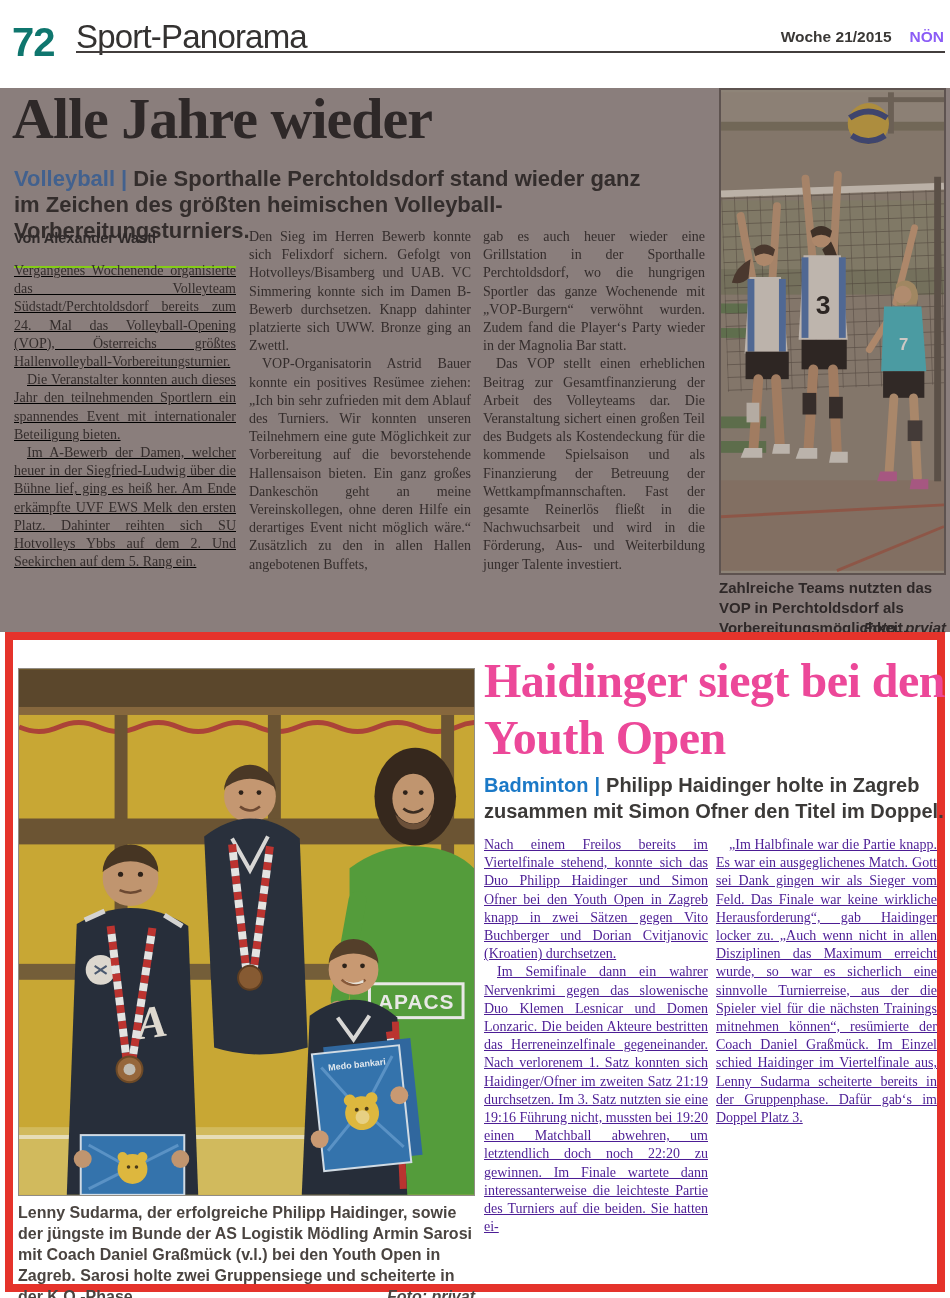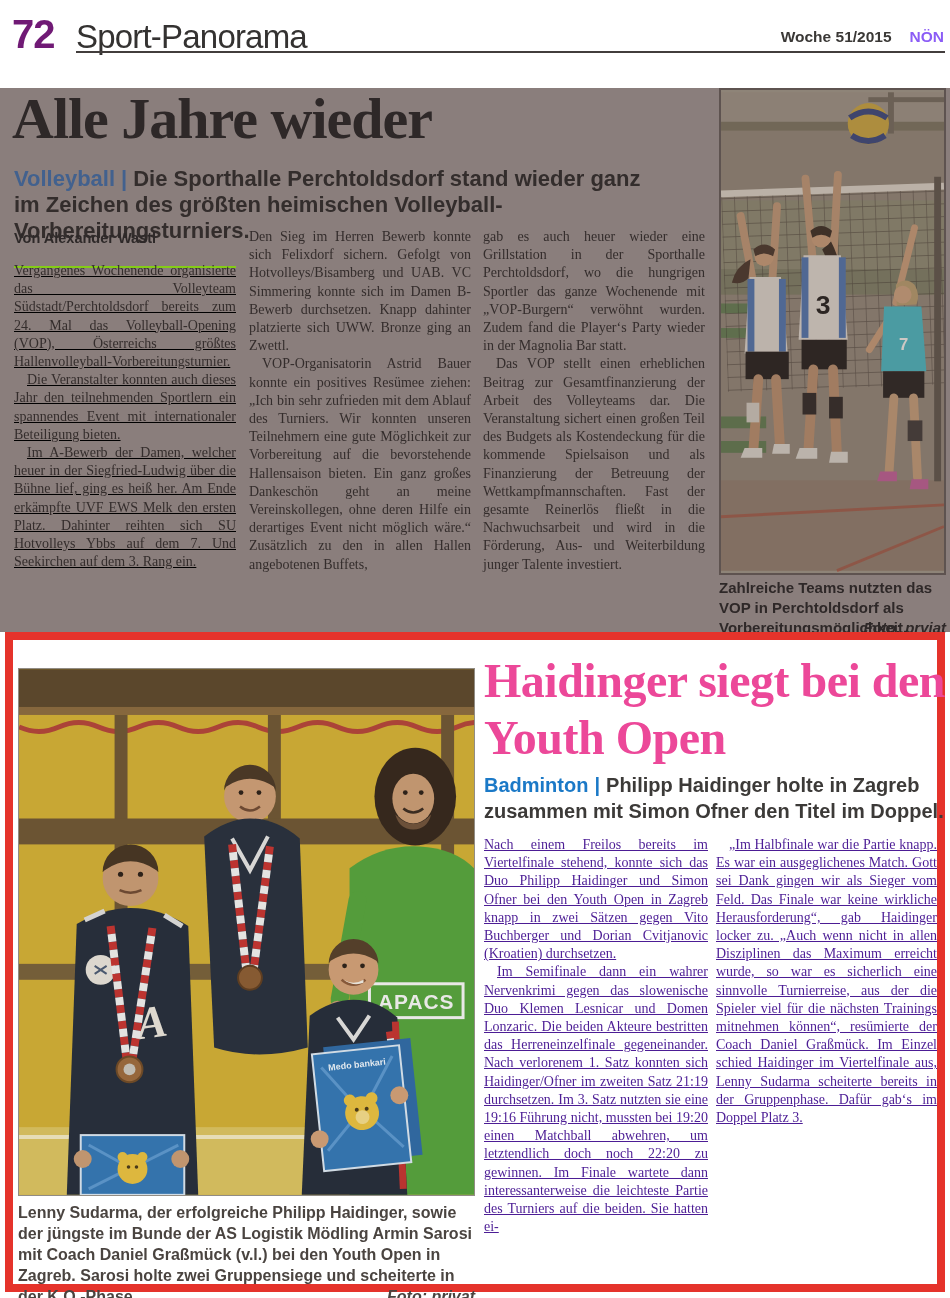--- a/index.html
+++ b/index.html
@@ -2,21 +2,21 @@
 <html lang="de"><head>
 <meta charset="utf-8">
 <style>
   html,body{margin:0;padding:0;background:#ffffff;}
   #page{position:relative;width:950px;height:1298px;background:#ffffff;overflow:hidden;
         font-family:"Liberation Sans",sans-serif;}
   #page *{box-sizing:border-box;}
   .abs{position:absolute;}
 
   
-  .hdr-num{left:12px;top:12px;font-size:40px;font-weight:bold;color:#701a75;letter-spacing:-1px;}
+  .hdr-num{left:12px;top:20px;font-size:40px;font-weight:bold;color:#0f766e;letter-spacing:-1px;}
   .hdr-title{left:76px;top:18px;font-size:33px;font-weight:normal;color:#343231;letter-spacing:-0.8px;}
   .hdr-right{right:6px;top:28px;font-size:15.5px;color:#3a3836;font-weight:bold;}
   .hdr-brand{color:#8b5cf6;margin-left:18px;}
   .hdr-rule{left:76px;top:51px;width:869px;height:2px;background:#423d3c;}
 
   
   .tint{left:0;top:88px;width:950px;height:544px;background:#8a7e7c;}
 
   .headline1{left:12px;top:88px;width:700px;font-family:"Liberation Serif",serif;
              font-weight:bold;font-size:58px;line-height:62px;color:#2e2828;letter-spacing:-1px;}
@@ -62,38 +62,38 @@
   .colB{left:716px;top:836px;width:221px;}
 </style>
 </head>
 <body>
 
 <div id="page">
 
   <div class="abs hdr-num">72</div>
   <div class="abs hdr-title">Sport-Panorama</div>
   <div class="abs hdr-right">
-    <span>Woche 51/2015</span><span class="hdr-brand">NÖN</span>
+    <span>Woche 21/2015</span><span class="hdr-brand">NÖN</span>
   </div>
   <div class="abs hdr-rule"></div>
 
   <div class="abs tint"></div>
 
   <div class="abs headline1">Alle Jahre wieder</div>
 
   <div class="abs lede lede1">
     <span class="kicker1">Volleyball</span><span class="ksep ksep1">|</span><span>Die Sporthalle Perchtoldsdorf stand wieder ganz im Zeichen des größten heimischen Volleyball-Vorbereitungsturniers.</span>
   </div>
 
   <div class="abs byline">Von Alexander Wastl</div>
 
   <div class="abs bodycol topcol col1">
     <p>Vergangenes Wochenende organisierte das Volleyteam Südstadt/Perchtoldsdorf bereits zum 24. Mal das Volleyball-Opening (VOP), Österreichs größtes Hallenvolleyball-Vorbereitungsturnier.</p>
     <p class="ind">Die Veranstalter konnten auch dieses Jahr den teilnehmenden Sportlern ein spannendes Event mit internationaler Beteiligung bieten.</p>
-    <p class="ind">Im A-Bewerb der Damen, welcher heuer in der Siegfried-Ludwig über die Bühne lief, ging es heiß her. Am Ende erkämpfte UVF EWS Melk den ersten Platz. Dahinter reihten sich SU Hotvolleys Ybbs auf dem 7. Und Seekirchen auf dem 3. Rang ein.</p>
+    <p class="ind">Im A-Bewerb der Damen, welcher heuer in der Siegfried-Ludwig über die Bühne lief, ging es heiß her. Am Ende erkämpfte UVF EWS Melk den ersten Platz. Dahinter reihten sich SU Hotvolleys Ybbs auf dem 2. Und Seekirchen auf dem 5. Rang ein.</p>
   </div>
   <div class="abs bodycol topcol col2">
     <p>Den Sieg im Herren Bewerb konnte sich Felixdorf sichern. Gefolgt von Hotvolleys/Bisamberg und UAB. VC Simmering konnte sich im Damen B-Bewerb durchsetzen. Knapp dahinter platzierte sich UWW. Bronze ging an Zwettl.</p>
     <p class="ind">VOP-Organisatorin Astrid Bauer konnte ein positives Resümee ziehen: „Ich bin sehr zufrieden mit dem Ablauf des Turniers. Wir konnten unseren Teilnehmern eine gute Möglichkeit zur Vorbereitung auf die bevorstehende Hallensaison bieten. Ein ganz großes Dankeschön geht an meine Vereinskollegen, ohne deren Hilfe ein derartiges Event nicht möglich wäre.“ Zusätzlich zu den in allen Hallen angebotenen Buffets,</p>
   </div>
   <div class="abs bodycol topcol col3">
     <p>gab es auch heuer wieder eine Grillstation in der Sporthalle Perchtoldsdorf, wo die hungrigen Sportler das ganze Wochenende mit „VOP-Burgern“ verwöhnt wurden. Zudem fand die Player‘s Party wieder in der Magnolia Bar statt.</p>
     <p class="ind">Das VOP stellt einen erheblichen Beitrag zur Gesamtfinanzierung der Arbeit des Volleyteams dar. Die Veranstaltung sichert einen großen Teil des Budgets als Kostendeckung für die kommende Spielsaison und als Finanzierung der Betreuung der Wettkampfmannschaften. Fast der gesamte Reinerlös fließt in die Nachwuchsarbeit und wird in die Förderung, Aus- und Weiterbildung junger Talente investiert.</p>
   </div>
 

